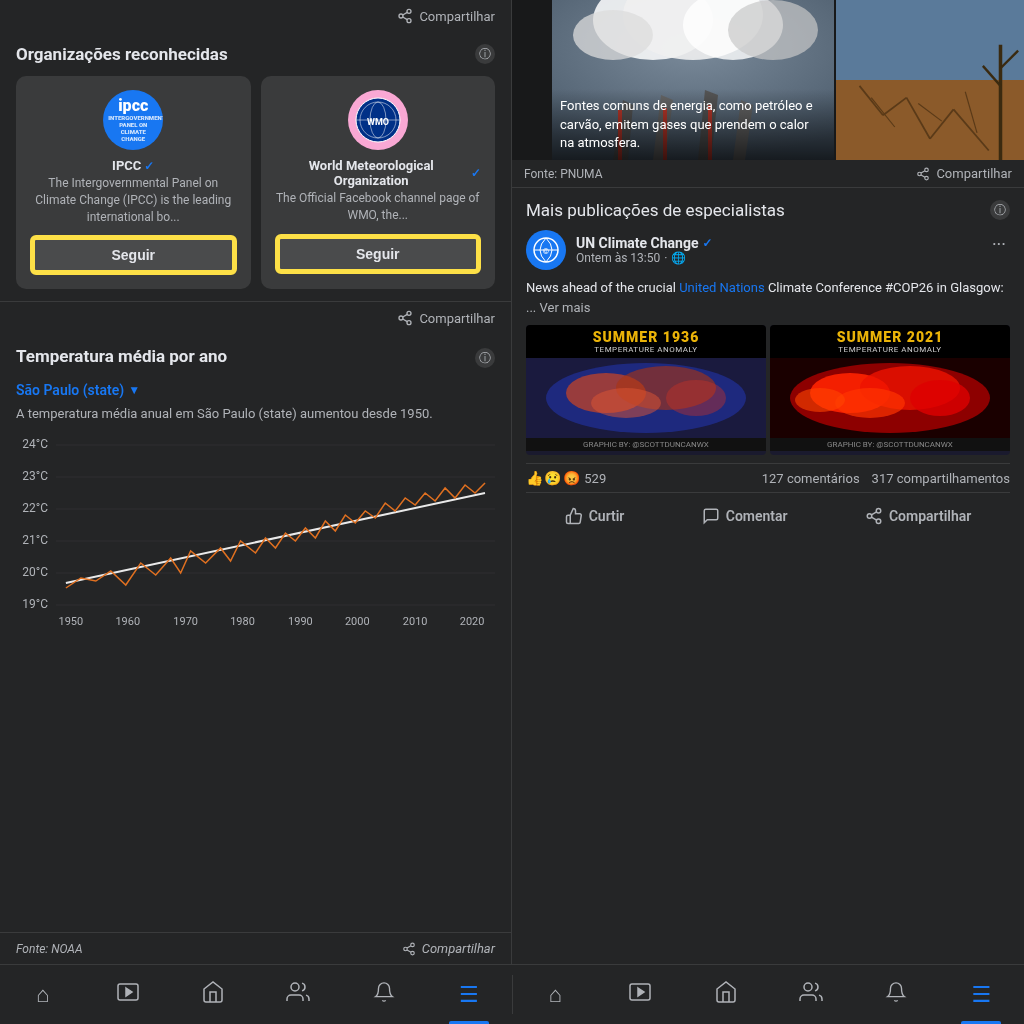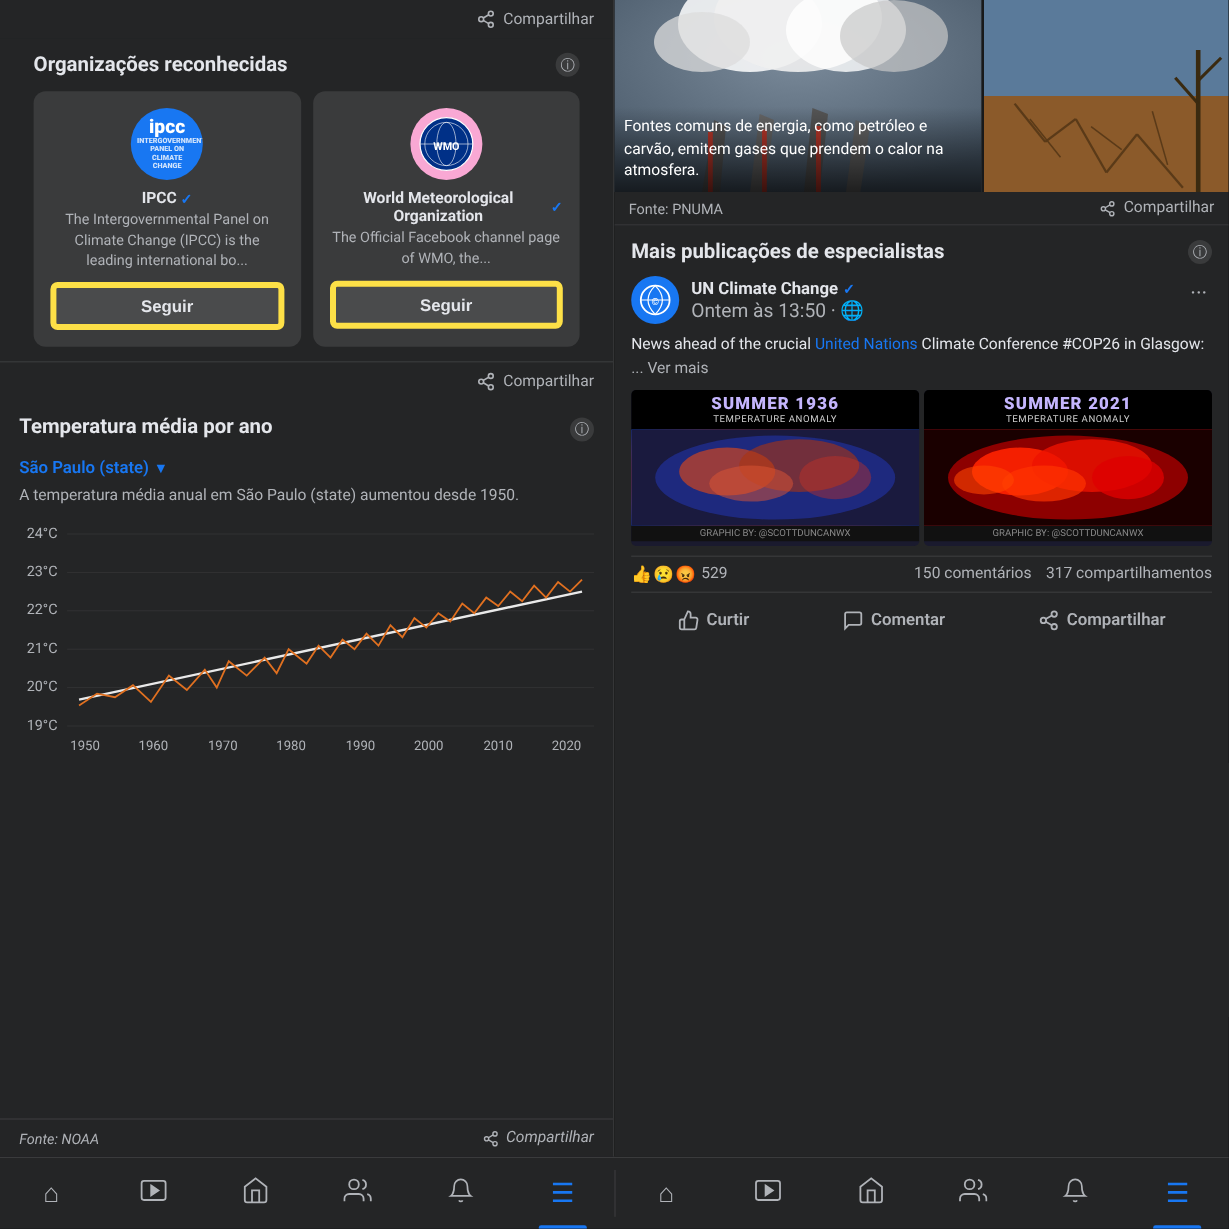--- a/index.html
+++ b/index.html
@@ -43,21 +43,21 @@
       display: flex;
       align-items: center;
       gap: 6px;
       color: #b0b3b8;
       font-size: 13px;
       cursor: pointer;
     }
 
     
     .orgs-section {
-      padding: 12px 28px;
+      padding: 12px 16px;
       background: #242526;
     }
     .section-header {
       display: flex;
       justify-content: space-between;
       align-items: center;
       margin-bottom: 12px;
     }
     .section-title {
       font-size: 17px;
@@ -220,20 +220,21 @@
       height: 160px;
       gap: 2px;
     }
     .img-card {
       flex: 1;
       position: relative;
       overflow: hidden;
     }
     .img-card-main {
       flex: 1.5;
+      margin-left: 40px;
     }
 
     .img-overlay {
       position: absolute;
       bottom: 0;
       left: 0; right: 0;
       padding: 8px;
       background: linear-gradient(transparent, rgba(0,0,0,0.7));
     }
     .img-caption {
@@ -260,21 +261,21 @@
       overflow: hidden;
     }
     .experts-header {
       display: flex;
       justify-content: space-between;
       align-items: center;
       margin-bottom: 10px;
     }
     .experts-title {
       font-size: 17px;
-      font-weight: 700;
+      font-weight: 400;
       color: #e4e6eb;
     }
 
     .post-header {
       display: flex;
       align-items: flex-start;
       justify-content: space-between;
       margin-bottom: 8px;
     }
     .post-author {
@@ -295,21 +296,21 @@
     }
     .author-info .author-name {
       font-size: 14px;
       font-weight: 700;
       color: #e4e6eb;
       display: flex;
       align-items: center;
       gap: 4px;
     }
     .author-info .post-time {
-      font-size: 16px;
+      font-size: 12px;
       color: #b0b3b8;
       display: flex;
       align-items: center;
       gap: 4px;
     }
     .more-btn {
       color: #b0b3b8;
       font-size: 18px;
       cursor: pointer;
       padding: 4px;
@@ -345,21 +346,21 @@
       position: relative;
     }
     .map-title-bar {
       background: #000;
       padding: 4px 6px;
       text-align: center;
     }
     .map-year {
       font-size: 14px;
       font-weight: 900;
-      color: #c4b5fd;
+      color: #eab308;
       letter-spacing: 1px;
     }
     .map-subtitle {
       font-size: 8px;
       color: #ccc;
       letter-spacing: 0.5px;
     }
     .map-visual {
       height: 80px;
       background: radial-gradient(ellipse at center, #cc3333 60%, #8855aa 80%, #1144cc 100%);
@@ -752,21 +753,21 @@
       <div class="reactions-bar">
         <div class="reactions-left">
           <div class="reaction-emojis">
             <span>👍</span>
             <span>😢</span>
             <span>😡</span>
           </div>
           <span class="reaction-count">529</span>
         </div>
         <div class="interactions">
-          <span class="interaction-text">150 comentários</span>
+          <span class="interaction-text">127 comentários</span>
           <span class="interaction-text">317 compartilhamentos</span>
         </div>
       </div>
 
       <div class="action-buttons">
         <div class="action-btn">
           <svg width="18" height="18" viewBox="0 0 24 24" fill="none" stroke="#b0b3b8" stroke-width="2">
             <path d="M14 9V5a3 3 0 0 0-3-3l-4 9v11h11.28a2 2 0 0 0 2-1.7l1.38-9a2 2 0 0 0-2-2.3zM7 22H4a2 2 0 0 1-2-2v-7a2 2 0 0 1 2-2h3"></path>
           </svg>
           <span>Curtir</span>

